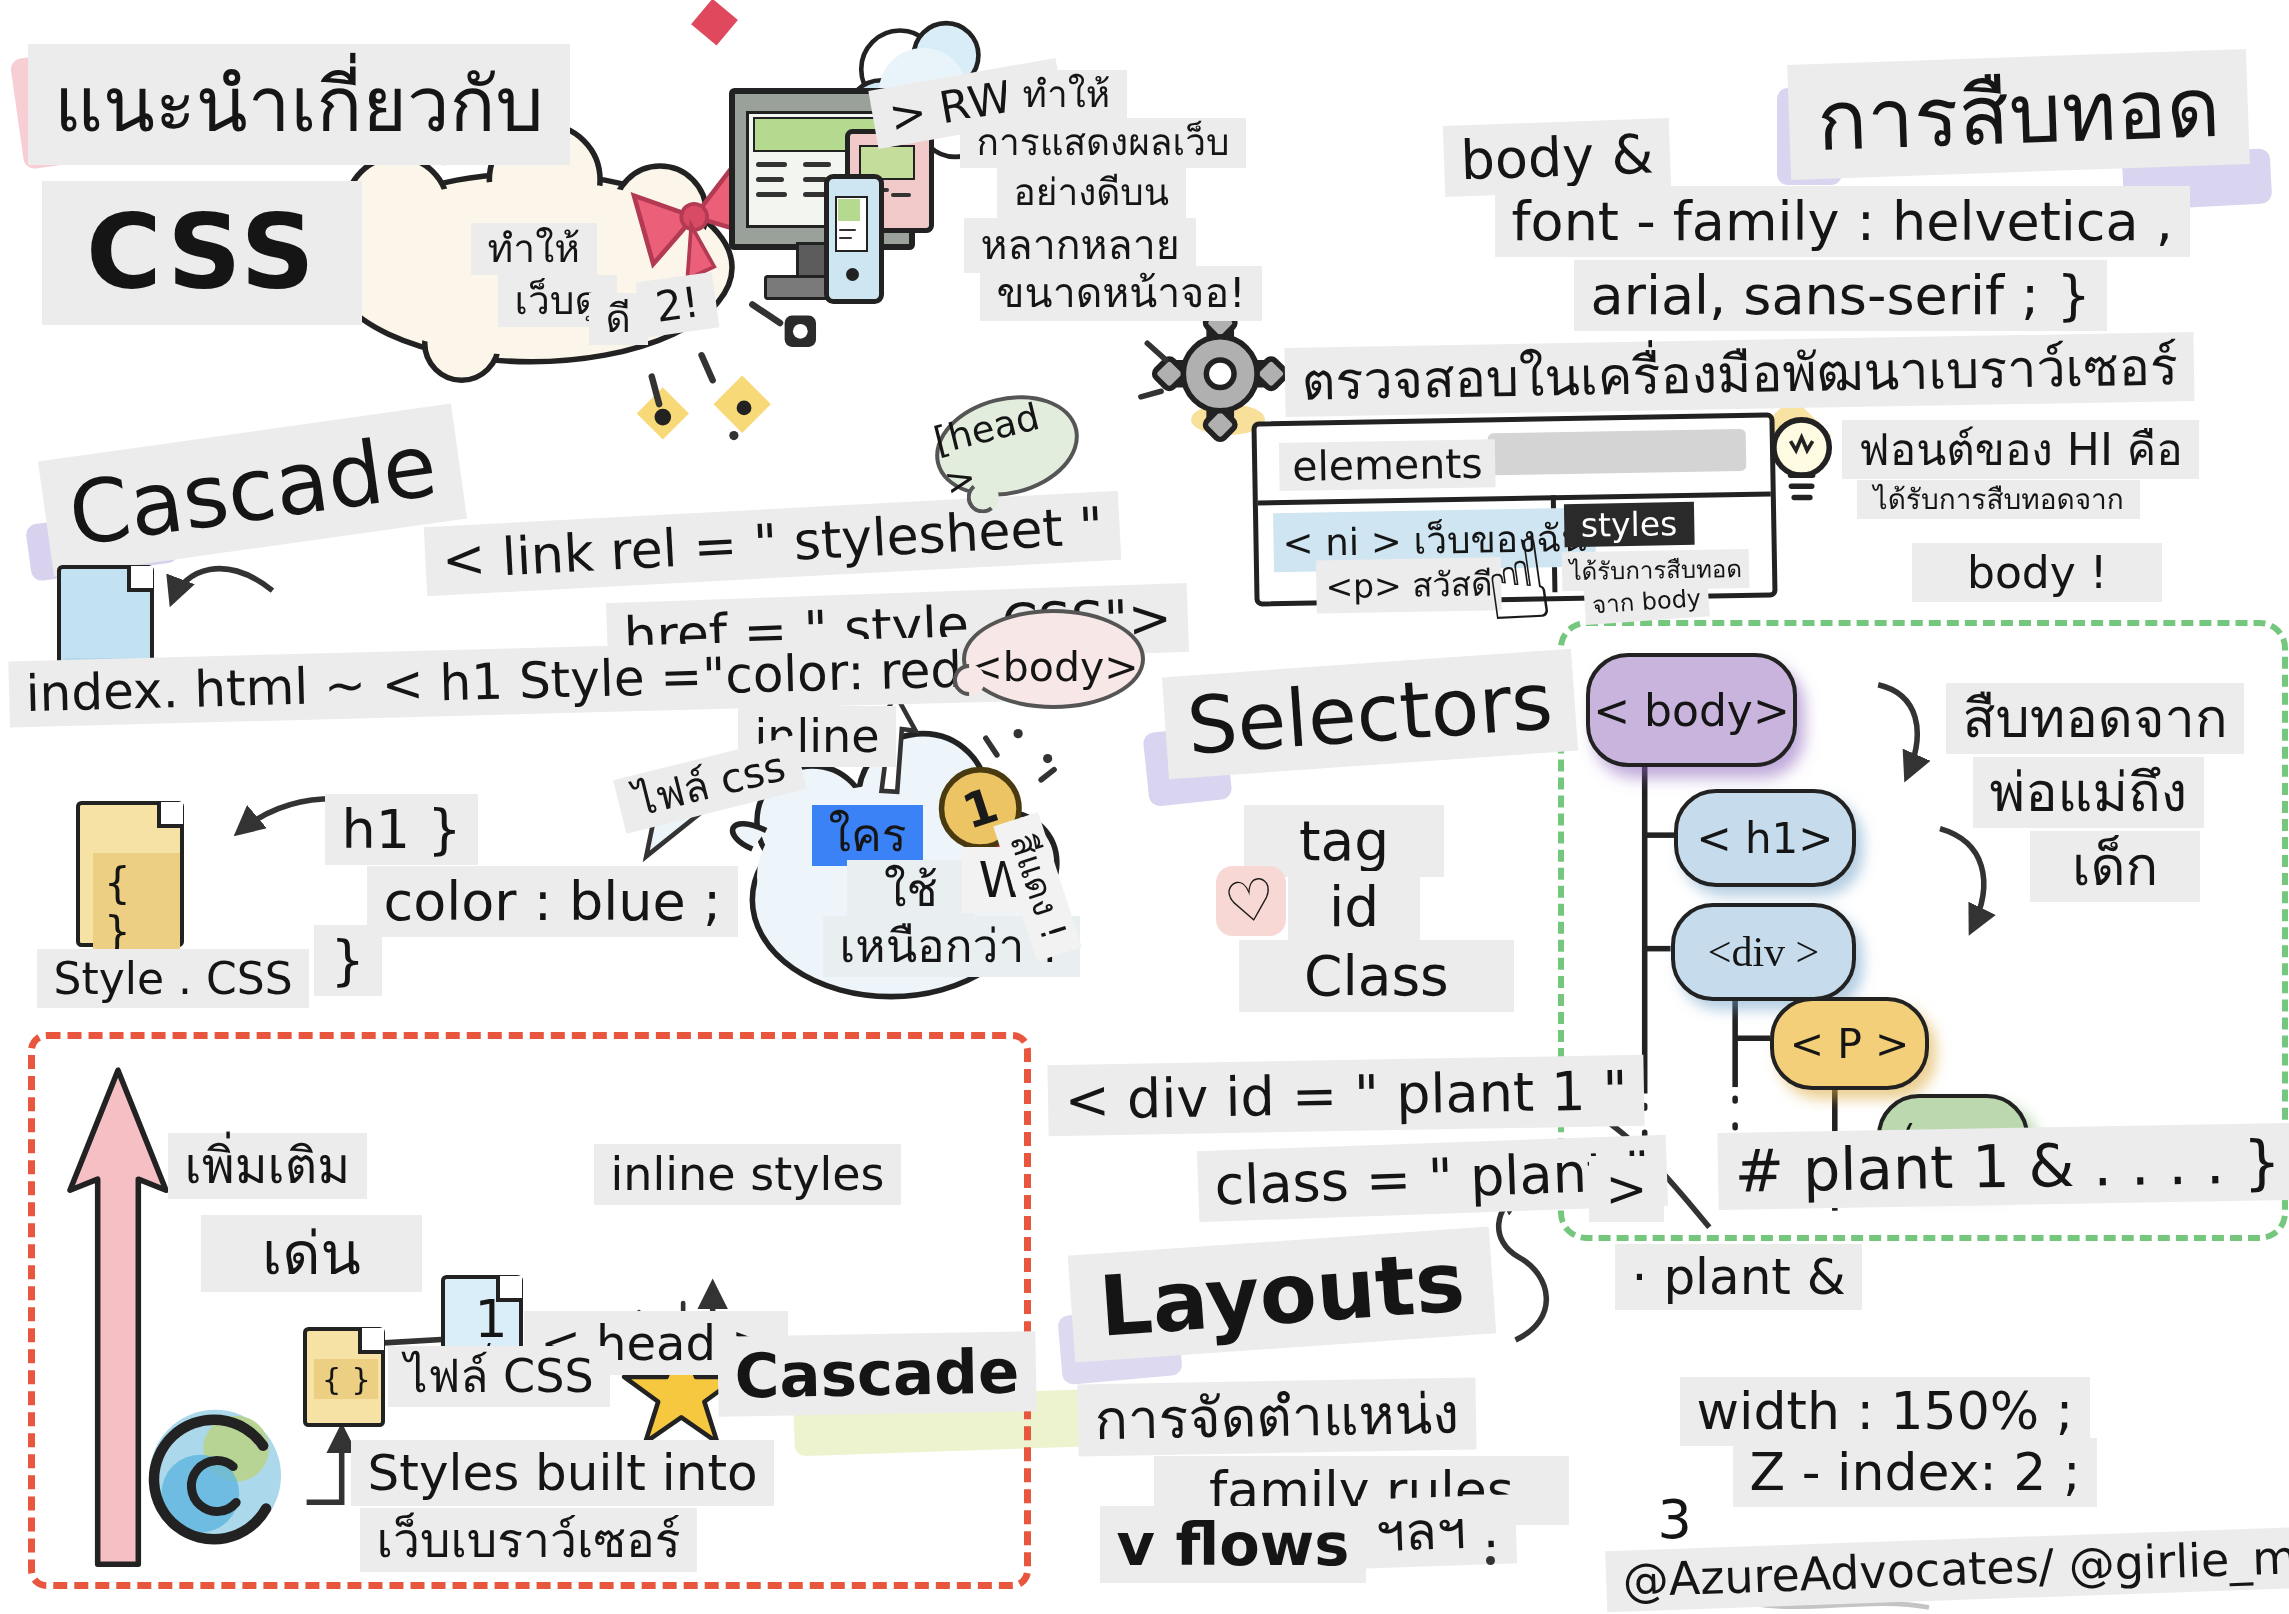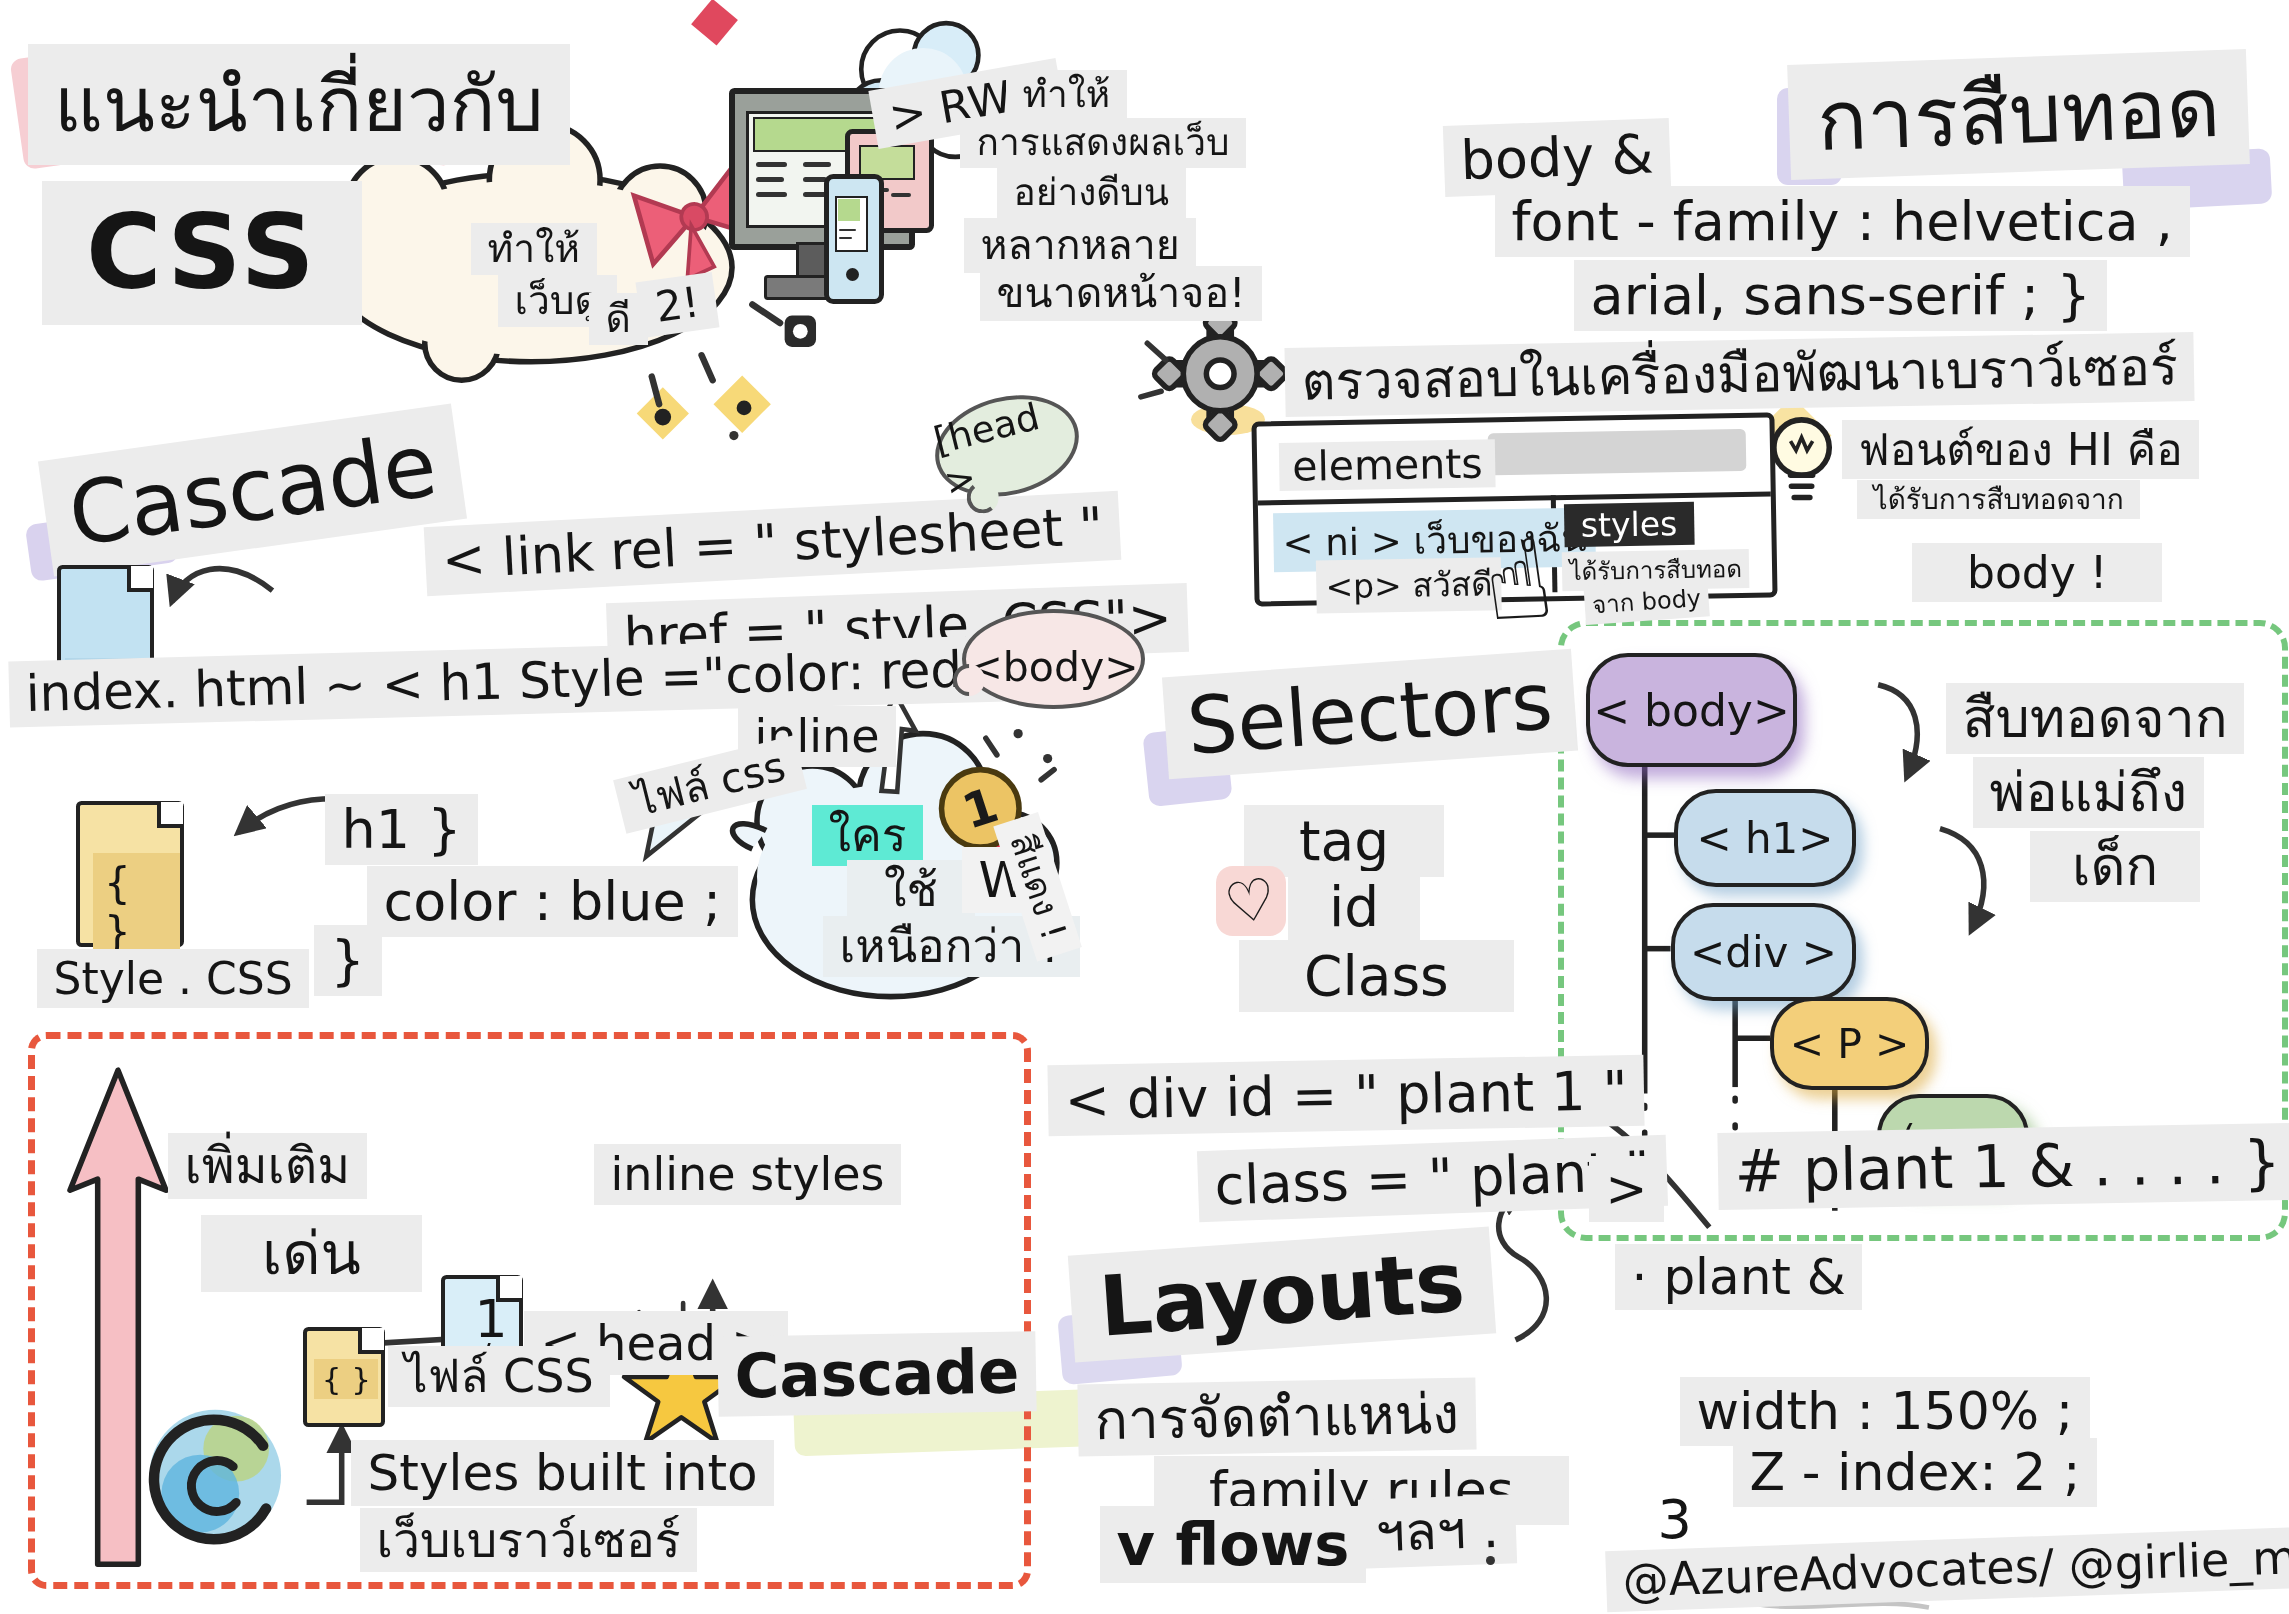--- a/index.html
+++ b/index.html
@@ -273,42 +273,42 @@
   <div class="chip" style="left:325px;top:794px;font-size:54px;">h1 }</div>
   <div class="chip" style="left:367px;top:866px;font-size:54px;">color : blue ;</div>
   <div class="chip" style="left:314px;top:925px;font-size:54px;">}</div>
 
   <div class="file" style="left:76px;top:801px;width:100px;height:138px;background:#f6e2a4;">
     <span class="fold"></span>
     <span class="abs" style="left:13px;top:48px;font-size:42px;background:#eccf82;padding:5.5px 11px;">{ }</span>
   </div>
   <div class="chip" style="left:37px;top:949px;font-size:44px;">Style . CSS</div>
 
-  <div class="chip" style="left:812px;top:805px;font-size:46px;background:#5eead4;">ใคร</div>
+  <div class="chip" style="left:812px;top:805px;font-size:46px;background:#3b82f6;">ใคร</div>
   <div class="chip" style="left:847px;top:860px;font-size:46px;background:#e9eef0;padding:1.8px 37px;">ใช้</div>
   <div class="chip" style="left:823px;top:916px;font-size:46px;background:#e9eef0;">เหนือกว่า ?</div>
   <div class="chip" style="left:962px;top:847px;font-size:50px;background:#f2f2f2;">W</div>
   <div class="chip" style="left:1038px;top:812px;font-size:35px;transform:rotate(72deg);transform-origin:left top;background:#f2f2f2;">สีแดง !</div>
 
   <div class="chip" style="left:1165px;top:663px;font-size:79px;transform:rotate(-4deg);padding:1.8px 22px;">Selectors</div>
   <div class="chip" style="left:1244px;top:805px;font-size:55px;padding:1.8px 55px;">tag</div>
   <div class="abs" style="left:1216px;top:866px;width:70px;height:70px;background:#f8d8d5;border-radius:16.6px;display:flex;align-items:center;justify-content:center;">
     <span style="font-size:57px;transform:rotate(-10deg);color:#1a1a1a;">♡</span>
   </div>
   <div class="chip" style="left:1288px;top:871px;font-size:55px;padding:1.8px 41px;">id</div>
   <div class="chip" style="left:1239px;top:940px;font-size:55px;padding:1.8px 65px;">Class</div>
 
   <div class="node" style="left:1586px;top:653px;width:203px;height:106px;background:#c9b4de;box-shadow:7.4px 11px 14.8px rgba(140,100,190,0.55);">
     <span style="font-size:44px;">&lt; body&gt;</span>
     </div>
   <div class="node" style="left:1674px;top:789px;width:174px;height:90px;background:#c6dcec;box-shadow:7.4px 9.2px 13px rgba(110,160,200,0.5);">
     <span style="font-size:42px;">&lt; h1&gt;</span>
     </div>
   <div class="node" style="left:1671px;top:903px;width:177px;height:90px;background:#c6dcec;box-shadow:7.4px 9.2px 13px rgba(110,160,200,0.5);">
-    <span style="font-size:42px;">&lt;div &gt;</span>
+    <span style="font-size:42px;font-family:Liberation Serif, serif;">&lt;div &gt;</span>
     </div>
   <div class="node" style="left:1770px;top:997px;width:151px;height:85px;background:#f3cf7a;box-shadow:7.4px 9.2px 13px rgba(220,170,60,0.55);">
     <span style="font-size:41px;">&lt; P &gt;</span>
     </div>
   <div class="node" style="left:1877px;top:1094px;width:144px;height:83px;background:#bcd8ae;box-shadow:9.2px 11px 14.8px rgba(130,180,110,0.6);">
     <span style="font-size:37px;">(em&gt;</span>
     </div>
 
   <div class="chip" style="left:1946px;top:683px;font-size:54px;text-align:right;">สืบทอดจาก</div>
   <div class="chip" style="left:1973px;top:757px;font-size:54px;">พ่อแม่ถึง</div>

